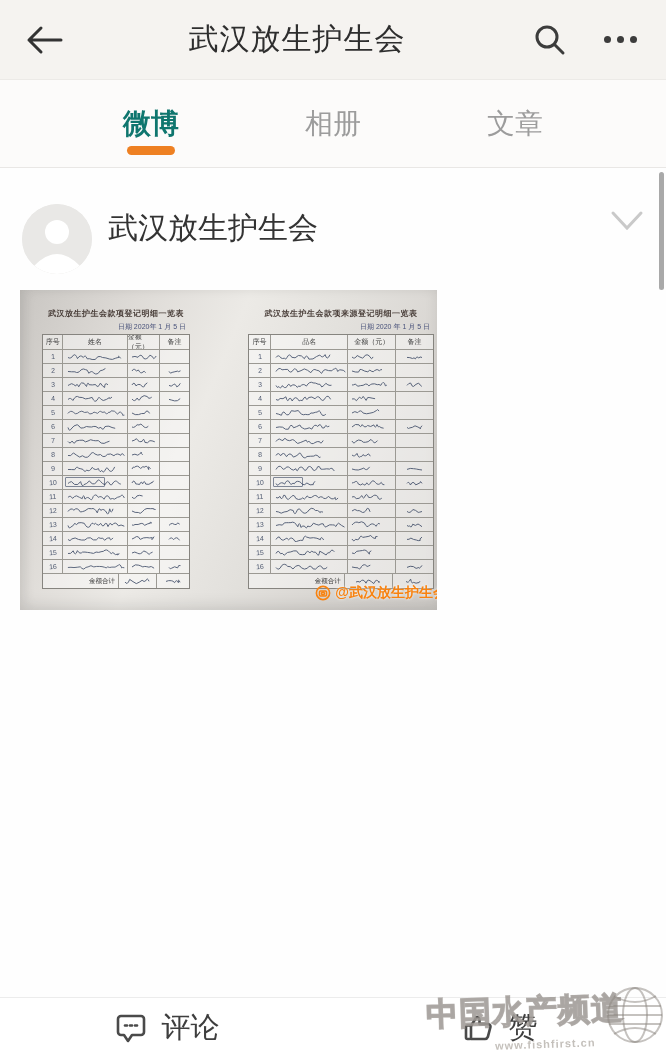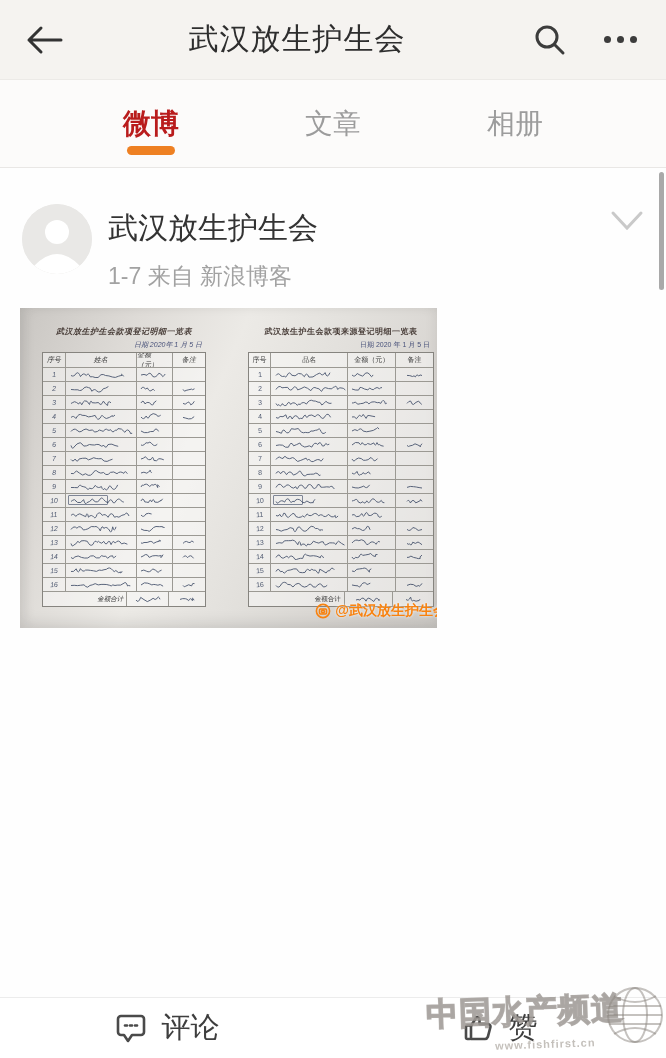--- a/index.html
+++ b/index.html
@@ -22,21 +22,21 @@
   .more-btn { width:44px; height:40px; display:flex; align-items:center; justify-content:center; gap:6px; }
   .more-btn i { width:7px; height:7px; border-radius:50%; background:#3c3c3c; display:block; }
 
   
   .tabbar {
     height:88px; background:#fcfbfa; display:flex; align-items:center;
     border-bottom:1px solid #e9e7e5; padding:0 60px;
   }
   .tab { flex:1; text-align:center; font-size:28px; color:#9c9c9c; position:relative; height:100%;
          display:flex; align-items:center; justify-content:center; cursor:pointer; }
-  .tab.active { color:#b91c1c; font-weight:bold;font-family:Liberation Mono, monospace; }
+  .tab.active { color:#0f766e; font-weight:bold;font-family:Liberation Mono, monospace; }
   .tab.active::after {
     content:""; position:absolute; bottom:12px; left:50%; transform:translateX(-50%);
     width:48px; height:9px; border-radius:5px; background:var(--accent,#ee8022);
   }
 
   
   .post-header { display:flex; padding:36px 22px 0 22px; }
   .avatar { width:70px; height:70px; border-radius:50%; background:#e9e8e6; overflow:hidden; flex:none; }
   .ph-info { margin-left:16px; padding-top:4px; }
   .ph-name { font-size:30px; color:#333; }
@@ -53,21 +53,21 @@
   .link-icon { display:inline-block; vertical-align:-4px; margin:0 3px 0 4px; }
 
   
   .photo {
     position:relative; margin:16px 0 0 20px; width:417px; height:320px; overflow:hidden;
     background:linear-gradient(113deg,#c9c6c2 0%,#dedbd7 22%,#eceae6 42%,#e3e1dd 60%,#d6d3cf 85%,#cecbc7 100%);
     box-shadow:inset 0 -6px 14px rgba(0,0,0,0.08), inset 6px 0 12px rgba(0,0,0,0.05);
     cursor:pointer;
   }
   .ptable { position:absolute; top:18px; }
-  .ptable.left  { left:22px;  width:164px;font-style:italic; }
+  .ptable.left  { left:22px;  width:148px; }
   .ptable.right { left:228px; width:186px; }
   .pt-title { font-size:8px; font-weight:bold; color:#4a3f3a; text-align:center; letter-spacing:0.5px;
               filter:blur(0.2px); white-space:nowrap; overflow:hidden; }
   .pt-date { font-size:7px; color:#49527a; text-align:right; margin:3px 4px 2px 0; filter:blur(0.3px); }
   .pt-grid { border:1px solid #86847f; background:rgba(255,255,255,0.45); }
   .pt-row { display:grid; border-bottom:1px solid #9b9993; }
   .pt-row:last-child { border-bottom:none; }
   .pt-cell { border-right:1px solid #9b9993; overflow:hidden; position:relative;
              display:flex; align-items:center; justify-content:center; }
   .pt-cell:last-child { border-right:none; }
@@ -132,36 +132,35 @@
     </div>
     <div class="more-btn">
       <i></i>
         <i></i>
         <i></i>
     </div>
   </div>
 
   <div class="tabbar" id="tabbar">
       <div class="tab active">微博</div>
+      <div class="tab">相册</div>
       <div class="tab">文章</div>
-      <div class="tab">相册</div>
     </div>
 
   <div class="post">
     <div class="post-header">
       <div class="avatar">
         <svg width="70" height="70" viewBox="0 0 70 70">
             <circle cx="35" cy="35" r="35" fill="#e9e8e6"></circle>
             <circle cx="35" cy="28" r="12" fill="#ffffff"></circle>
             <path d="M12 62 Q35 38 58 62 L58 70 L12 70 Z" fill="#ffffff"></path>
           </svg>
       </div>
       <div class="ph-info">
         <div class="ph-name">武汉放生护生会</div>
-        <div class="ph-meta">1-7 来自 新浪博客</div>
       </div>
       <div class="ph-chevron">
         <svg width="34" height="22" viewBox="0 0 34 22" fill="none" stroke="#c9c9c9" stroke-width="3" stroke-linecap="round">
             <path d="M3 3 L17 18 L31 3"></path>
           </svg>
       </div>
     </div>
 
 
     <div class="photo">

